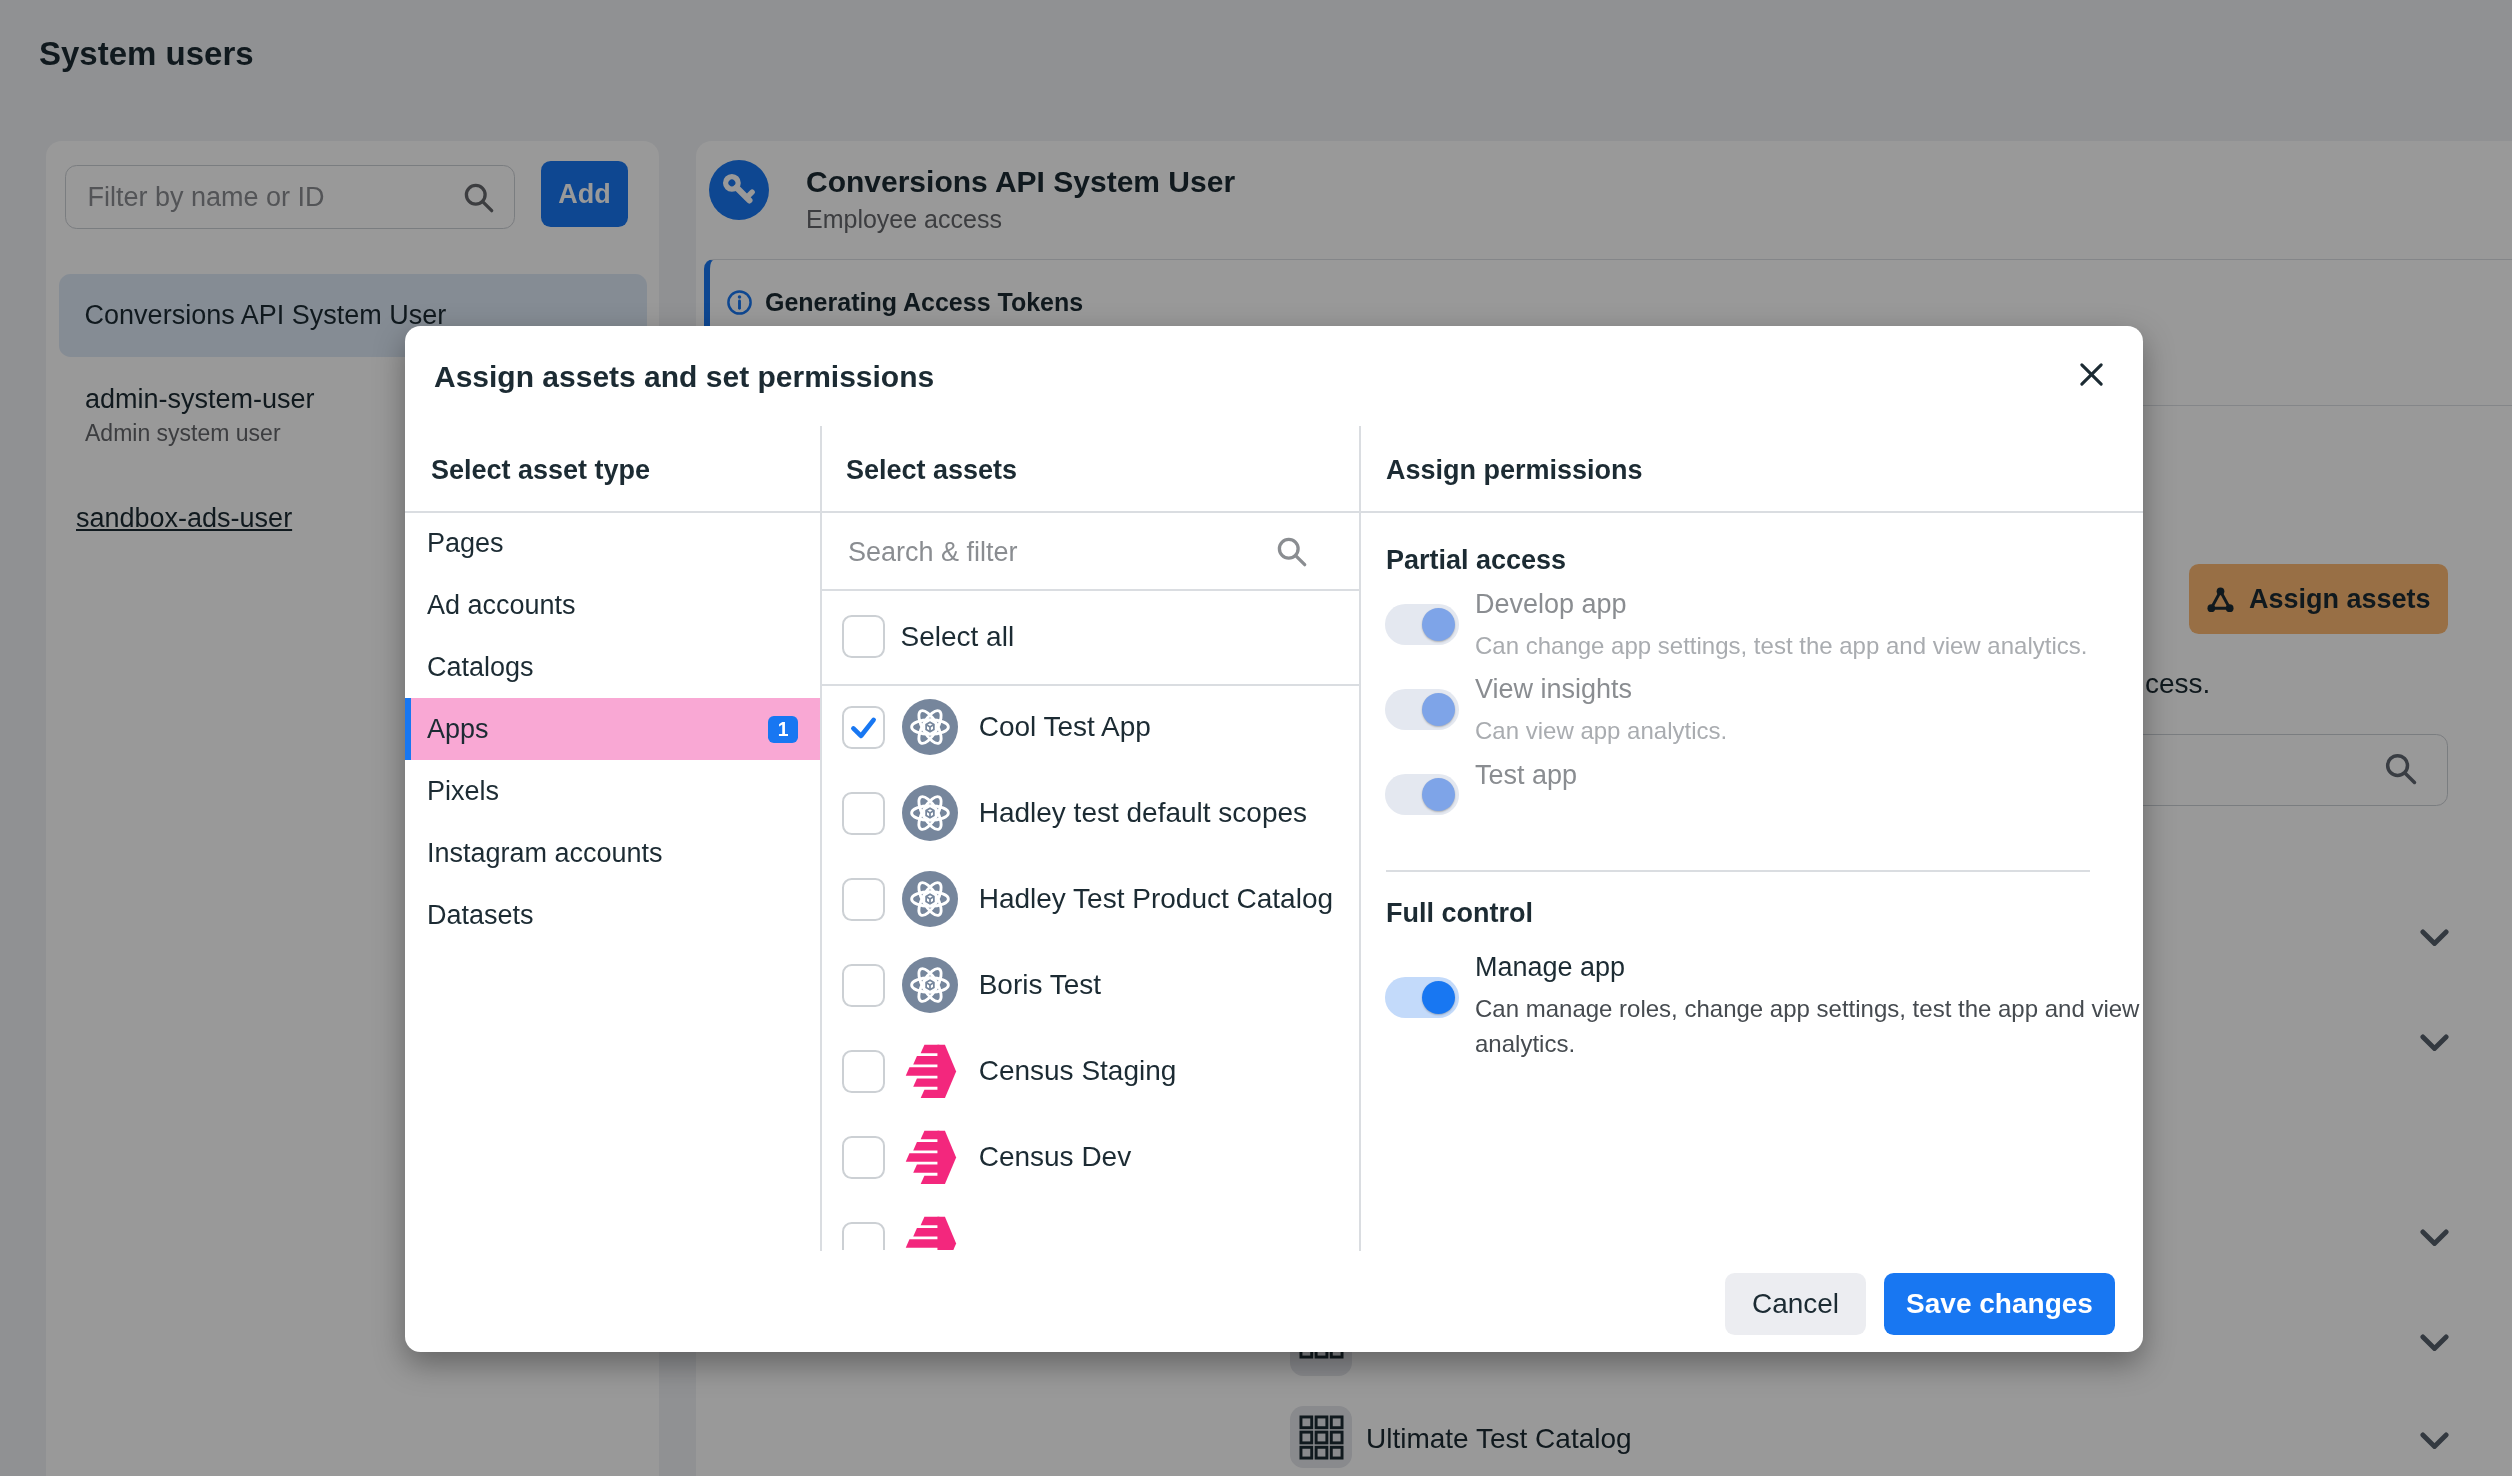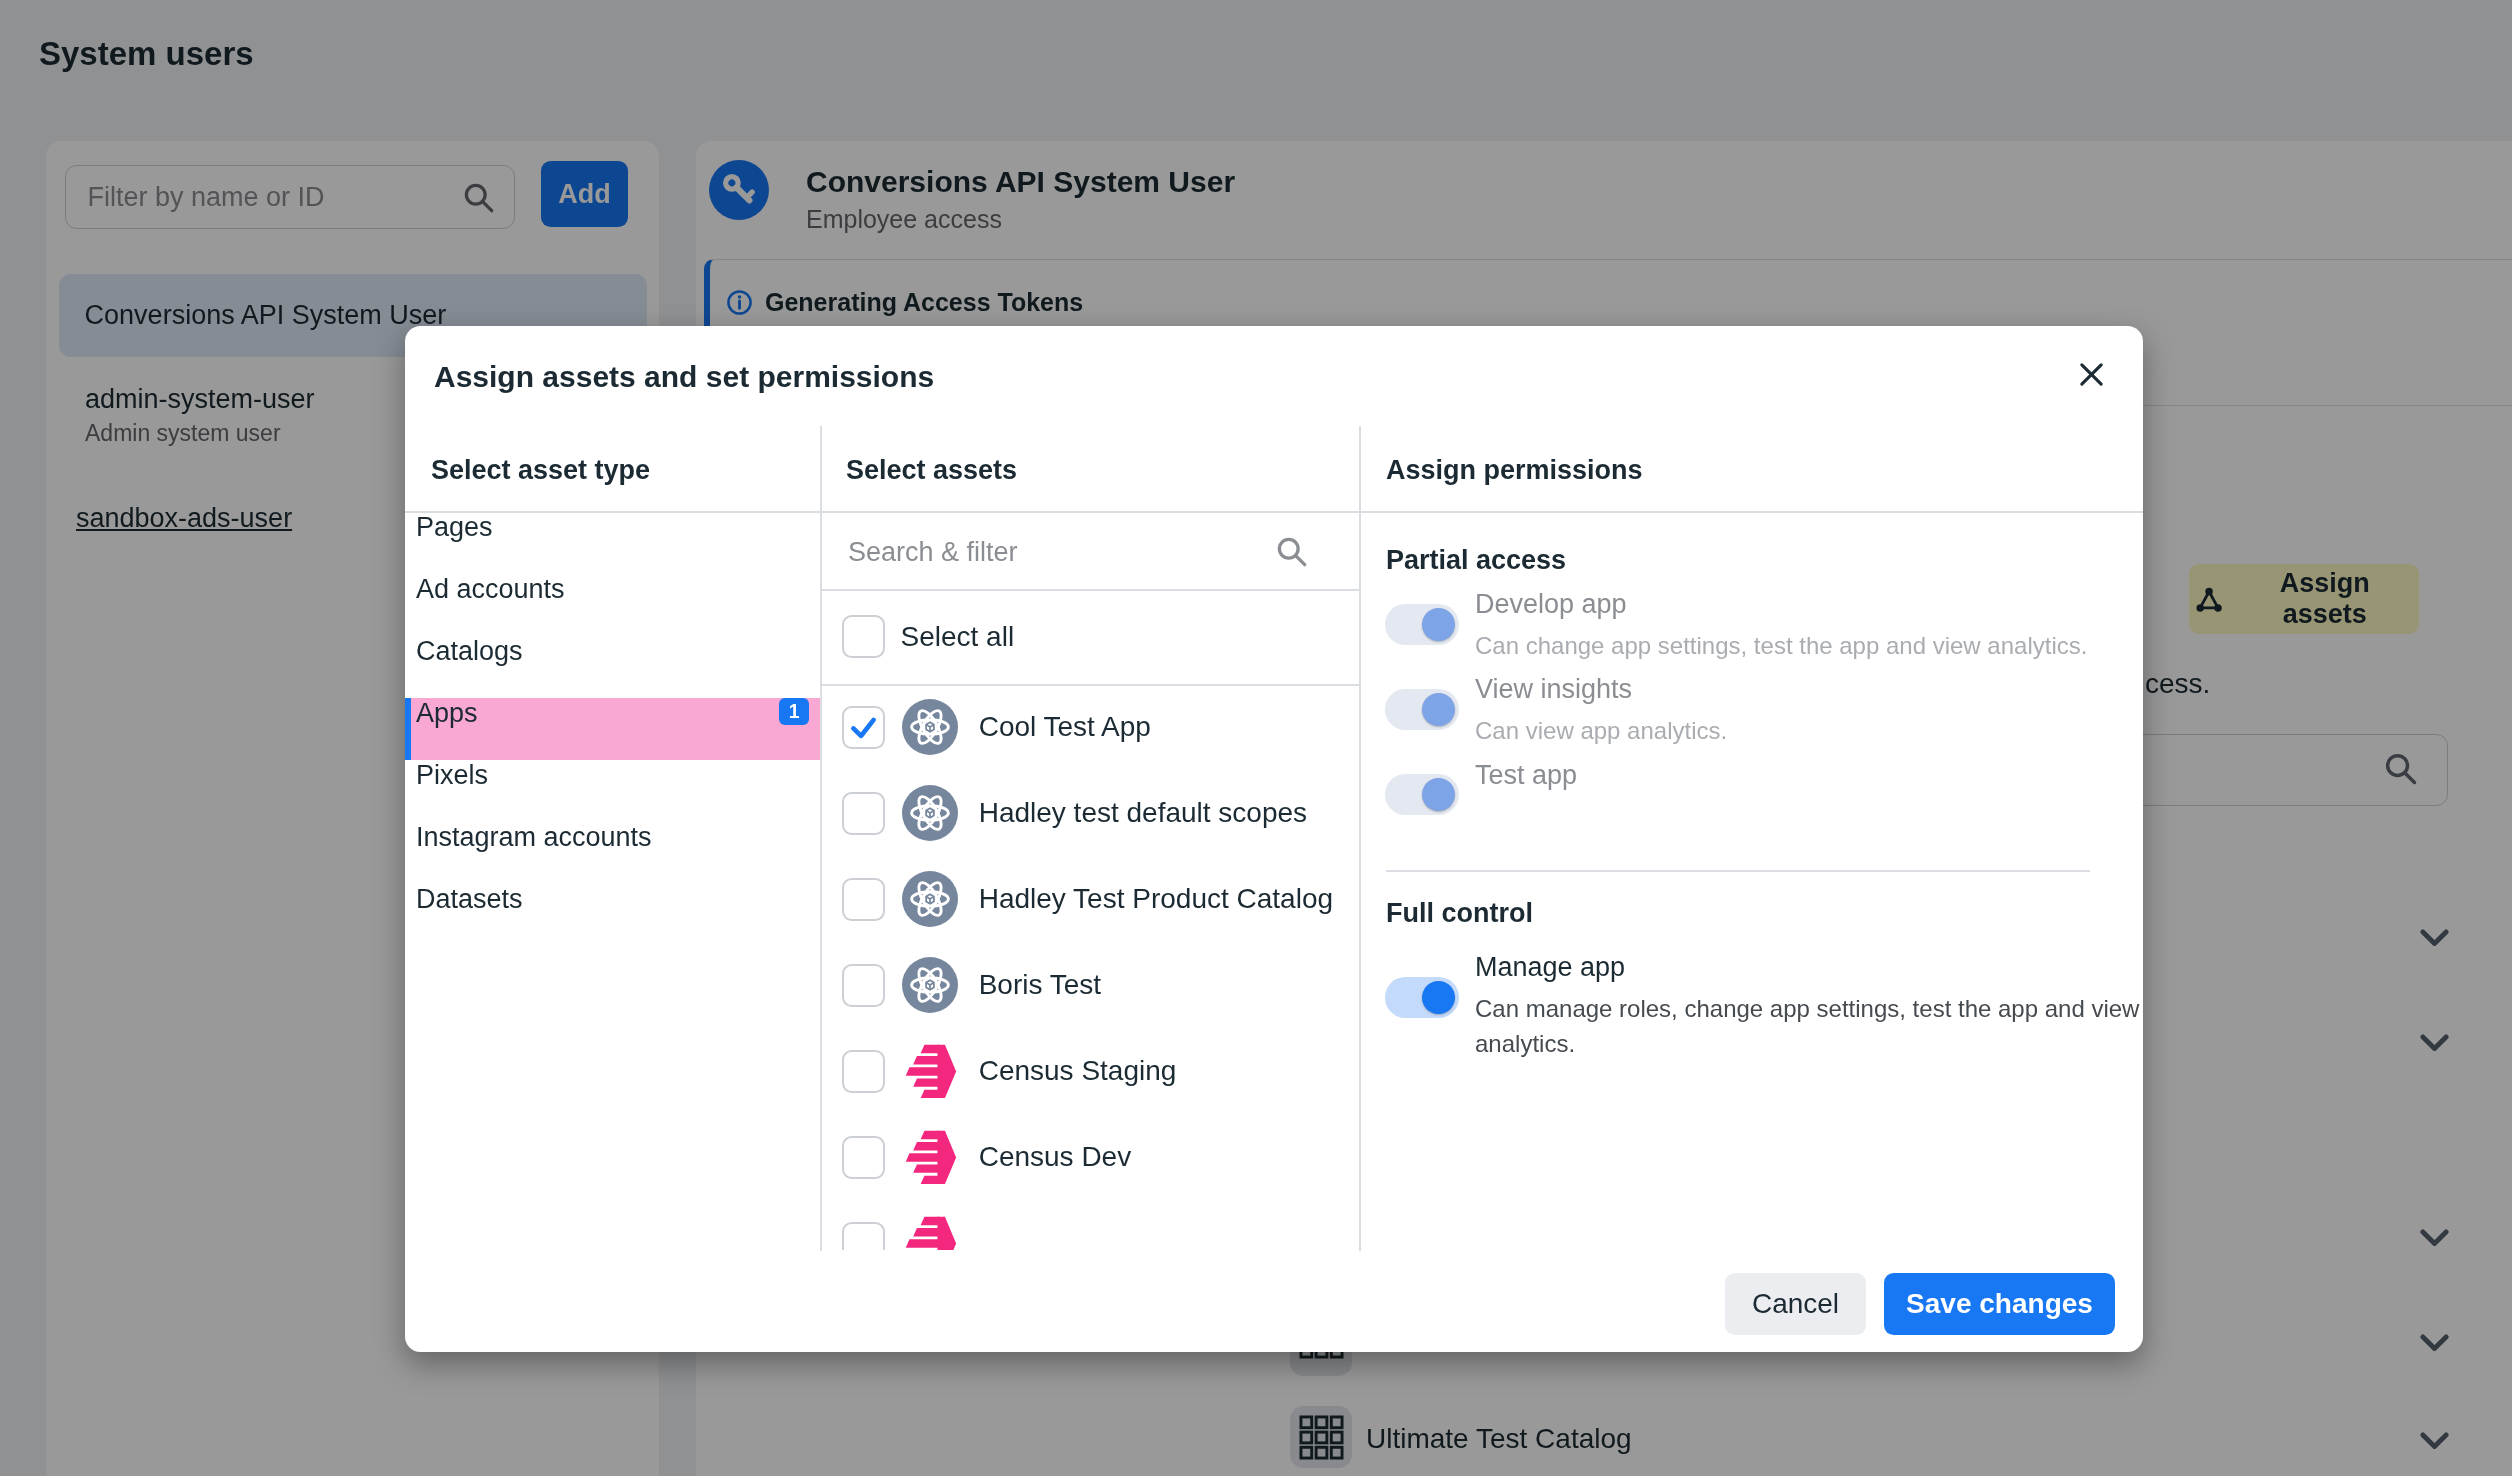--- a/index.html
+++ b/index.html
@@ -37,22 +37,22 @@
   .su-title{position:absolute;left:806px;top:165px;font-size:30px;font-weight:700;}
   .su-sub{position:absolute;left:806px;top:205px;font-size:25px;color:#65676b;}
 
   .banner{
     position:absolute;left:704px;top:259px;width:1858px;height:147px;box-sizing:border-box;
     background:#fff;border:1px solid #dcdfe4;border-left:6.8px solid #1877f2;border-radius:9.7px;
   }
   .banner-title{position:absolute;left:55px;top:28px;font-size:25px;font-weight:700;}
 
   .btn-assign-assets{
-    position:absolute;left:2189px;top:564px;width:230px;height:70px;border:none;border-radius:9.7px;
-    background:#fef9c3;color:#1c2b33;font-family:inherit;font-size:27px;font-weight:600;cursor:pointer;
+    position:absolute;left:2189px;top:564px;width:259px;height:70px;border:none;border-radius:9.7px;
+    background:#fdba74;color:#1c2b33;font-family:inherit;font-size:27px;font-weight:600;cursor:pointer;
     display:flex;align-items:center;justify-content:center;gap:13.5px;
   }
   .frag-text{position:absolute;left:2145px;top:668px;font-size:28px;}
   .bg-search{
     position:absolute;left:1742px;top:734px;width:706px;height:72px;box-sizing:border-box;
     border:1.9px solid #ccd0d5;border-radius:11.6px;background:#fff;outline:none;
     font-family:inherit;font-size:27px;padding:0 68px 0 21px;
   }
   .chev{position:absolute;width:31px;height:19.4px;}
   .grid-icon{position:absolute;width:62px;border-radius:13.5px;background:#e4e6eb;
@@ -66,22 +66,22 @@
   .modal{
     position:absolute;left:405px;top:326px;width:1738px;height:1026px;background:#fff;
     border-radius:15.5px;z-index:100;box-shadow:0 11.6px 31px rgba(0,0,0,0.35);
   }
   .modal-title{position:absolute;left:29px;top:34px;font-size:30px;font-weight:700;text-align:center;}
   .modal-close{position:absolute;left:1659px;top:21px;width:54px;height:54px;border:none;background:transparent;
     cursor:pointer;display:flex;align-items:center;justify-content:center;}
   .col-header{position:absolute;top:129px;font-size:27px;font-weight:700;}
 
   .atype-list{position:absolute;left:0;top:186px;width:415px;}
-  .atype-row{position:relative;height:62px;display:flex;
-    padding:0 11px;box-sizing:border-box;font-size:27px;cursor:pointer;}
+  .atype-row{position:relative;height:62px;display:flex;align-items:center;
+    padding:0 22px;box-sizing:border-box;font-size:27px;cursor:pointer;}
   .atype-row.selected{background:#f9a8d4;}
   .atype-row.selected::before{content:"";position:absolute;left:0;top:0;bottom:0;width:5.8px;background:#1877f2;}
   .atype-badge{margin-left:auto;min-width:22px;height:27px;border-radius:5.8px;background:#1877f2;color:#fff;
     font-size:19.4px;font-weight:700;display:flex;align-items:center;justify-content:center;padding:0 3.9px;}
 
   .search-filter{position:absolute;left:441px;top:198px;width:426px;height:54px;border:none;outline:none;
     font-family:inherit;font-size:27px;color:#1c2b33;background:transparent;}
   .search-filter::placeholder{color:#8a8d91;}
 
   .checkbox{width:43px;height:43px;box-sizing:border-box;border:2.9px solid #ccd0d4;border-radius:9.7px;

